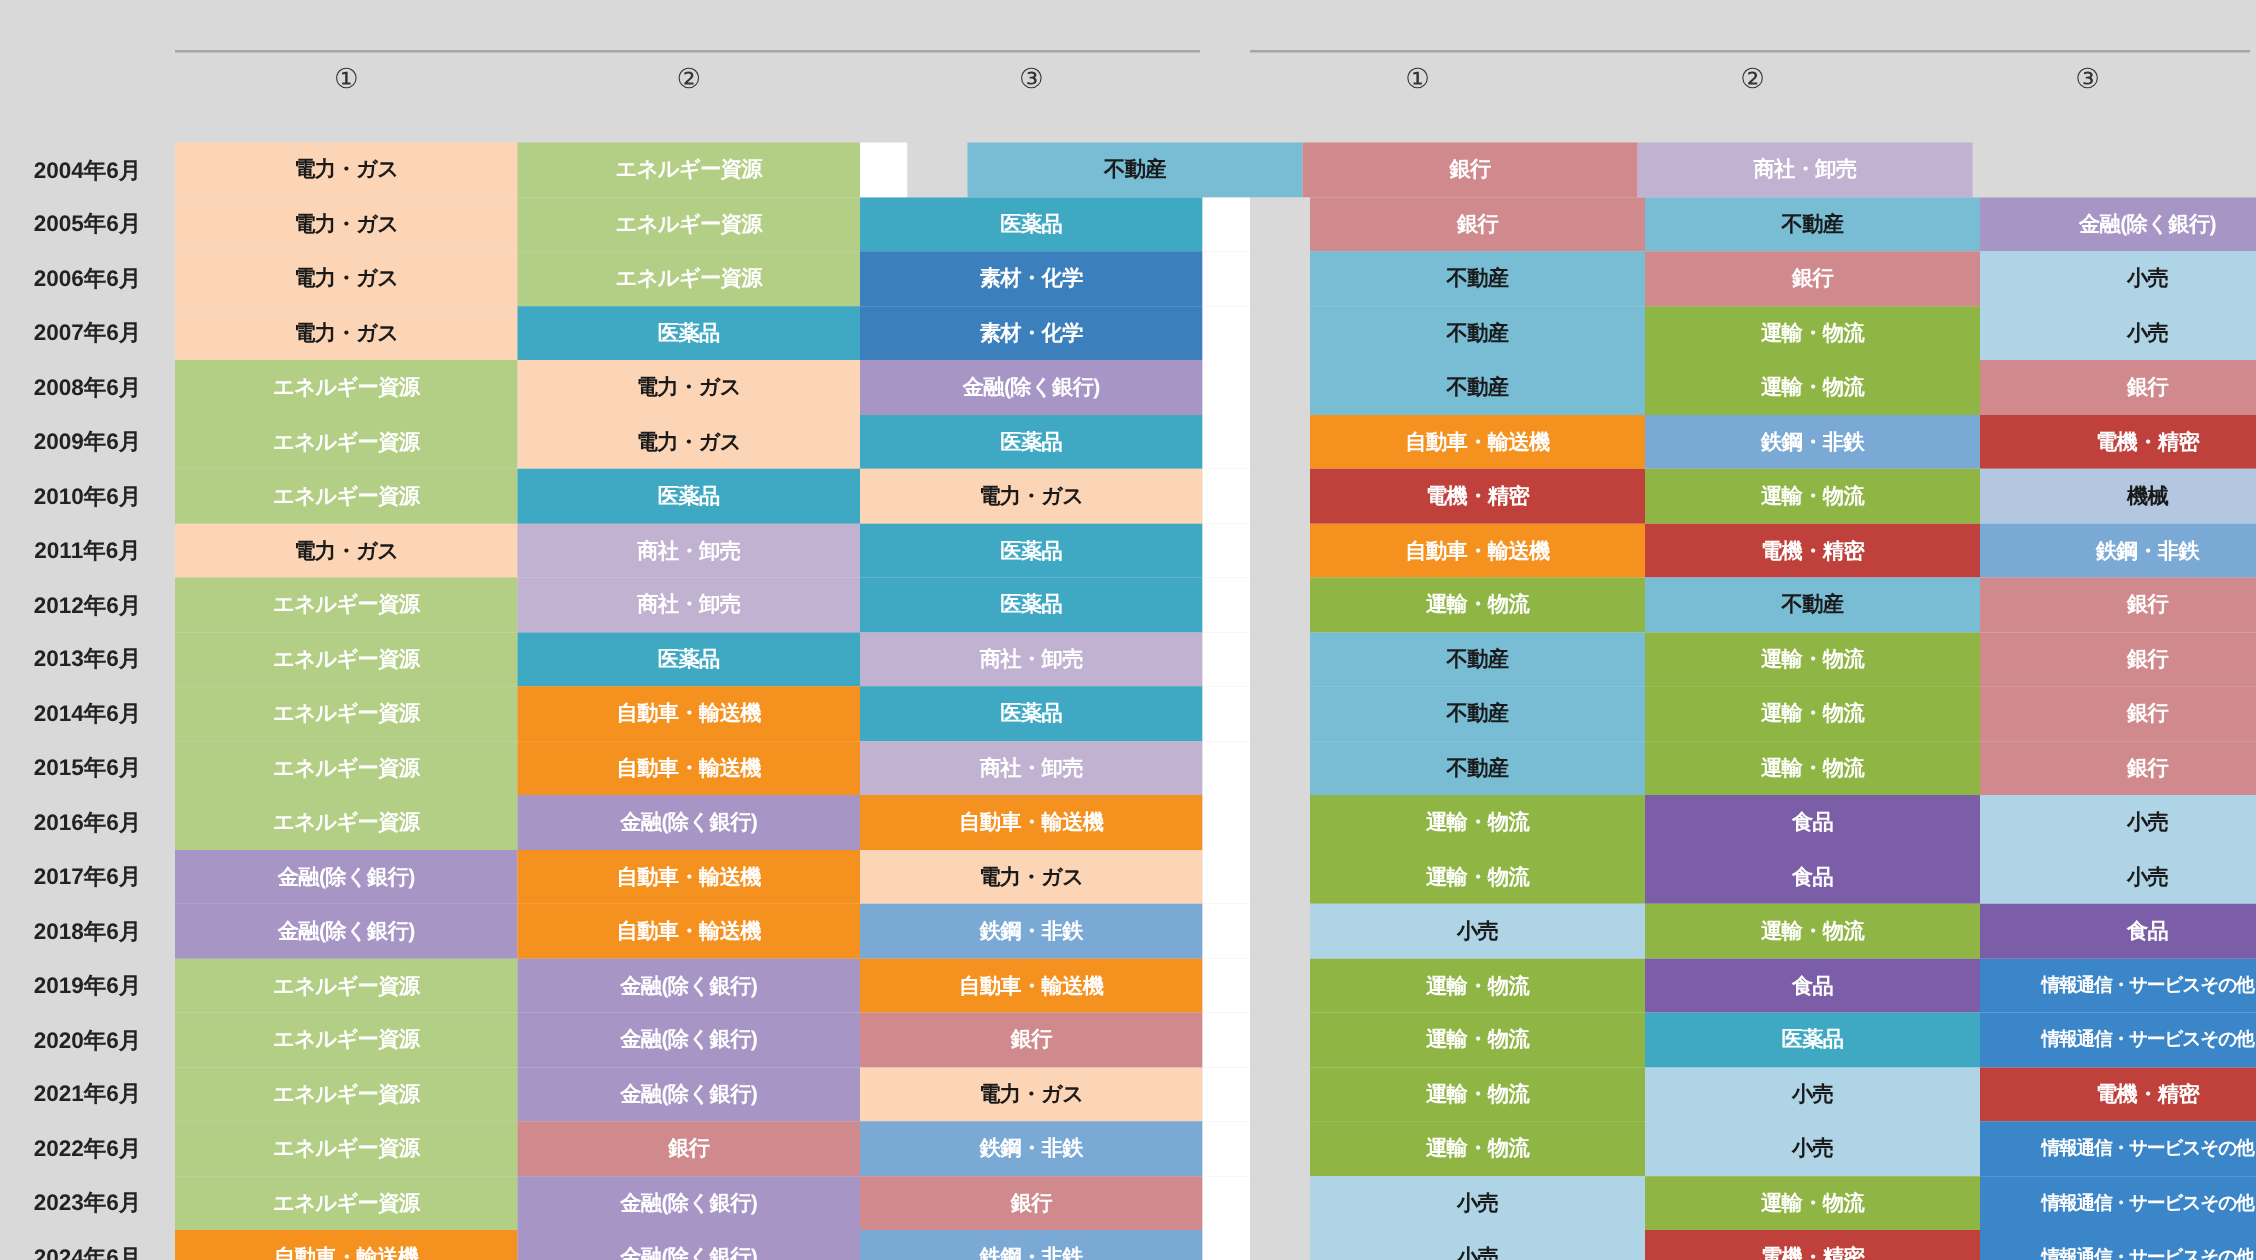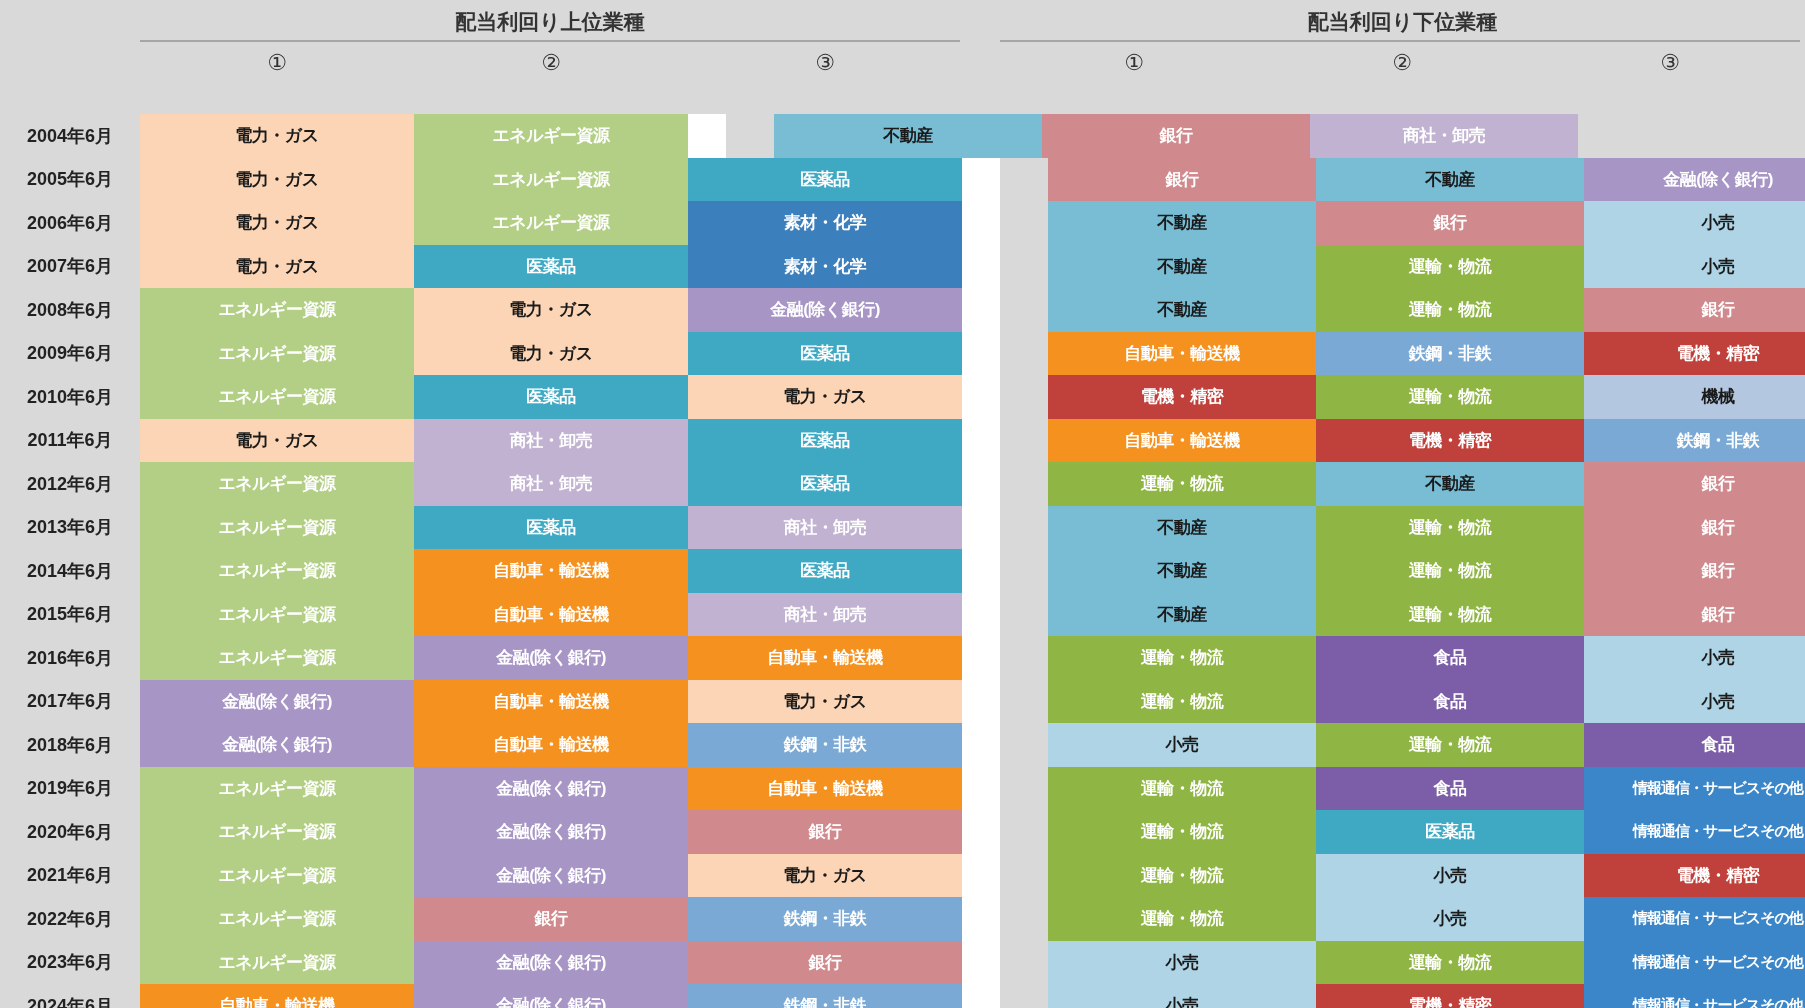--- a/index.html
+++ b/index.html
@@ -55,24 +55,22 @@
   .gap{width:48px;flex:0 0 48px;background:#d9d9d9;}
   .gap2{width:38px;flex:0 0 38px;background:#ffffff;}
   .small{font-size:15px;letter-spacing:-1px;}
 </style>
 </head>
 <body>
 
 <div class="wrap">
 
   <div class="hdr">
-    <div class="hdr-title" style="left:140px;width:820px;">配当利回り上位業種</div>
     <div class="hdr-rule" style="left:140px;width:820px;top:40px;"></div>
 
-    <div class="hdr-title" style="left:1000px;width:805px;">配当利回り下位業種</div>
     <div class="hdr-rule" style="left:1000px;width:800px;top:40px;"></div>
 
     <div class="hdr-num" style="left:140px;width:274px;">①</div>
     <div class="hdr-num" style="left:414px;width:274px;">②</div>
     <div class="hdr-num" style="left:688px;width:274px;">③</div>
 
     <div class="hdr-num" style="left:1000px;width:268px;">①</div>
     <div class="hdr-num" style="left:1268px;width:268px;">②</div>
     <div class="hdr-num" style="left:1536px;width:268px;">③</div>
   </div>

